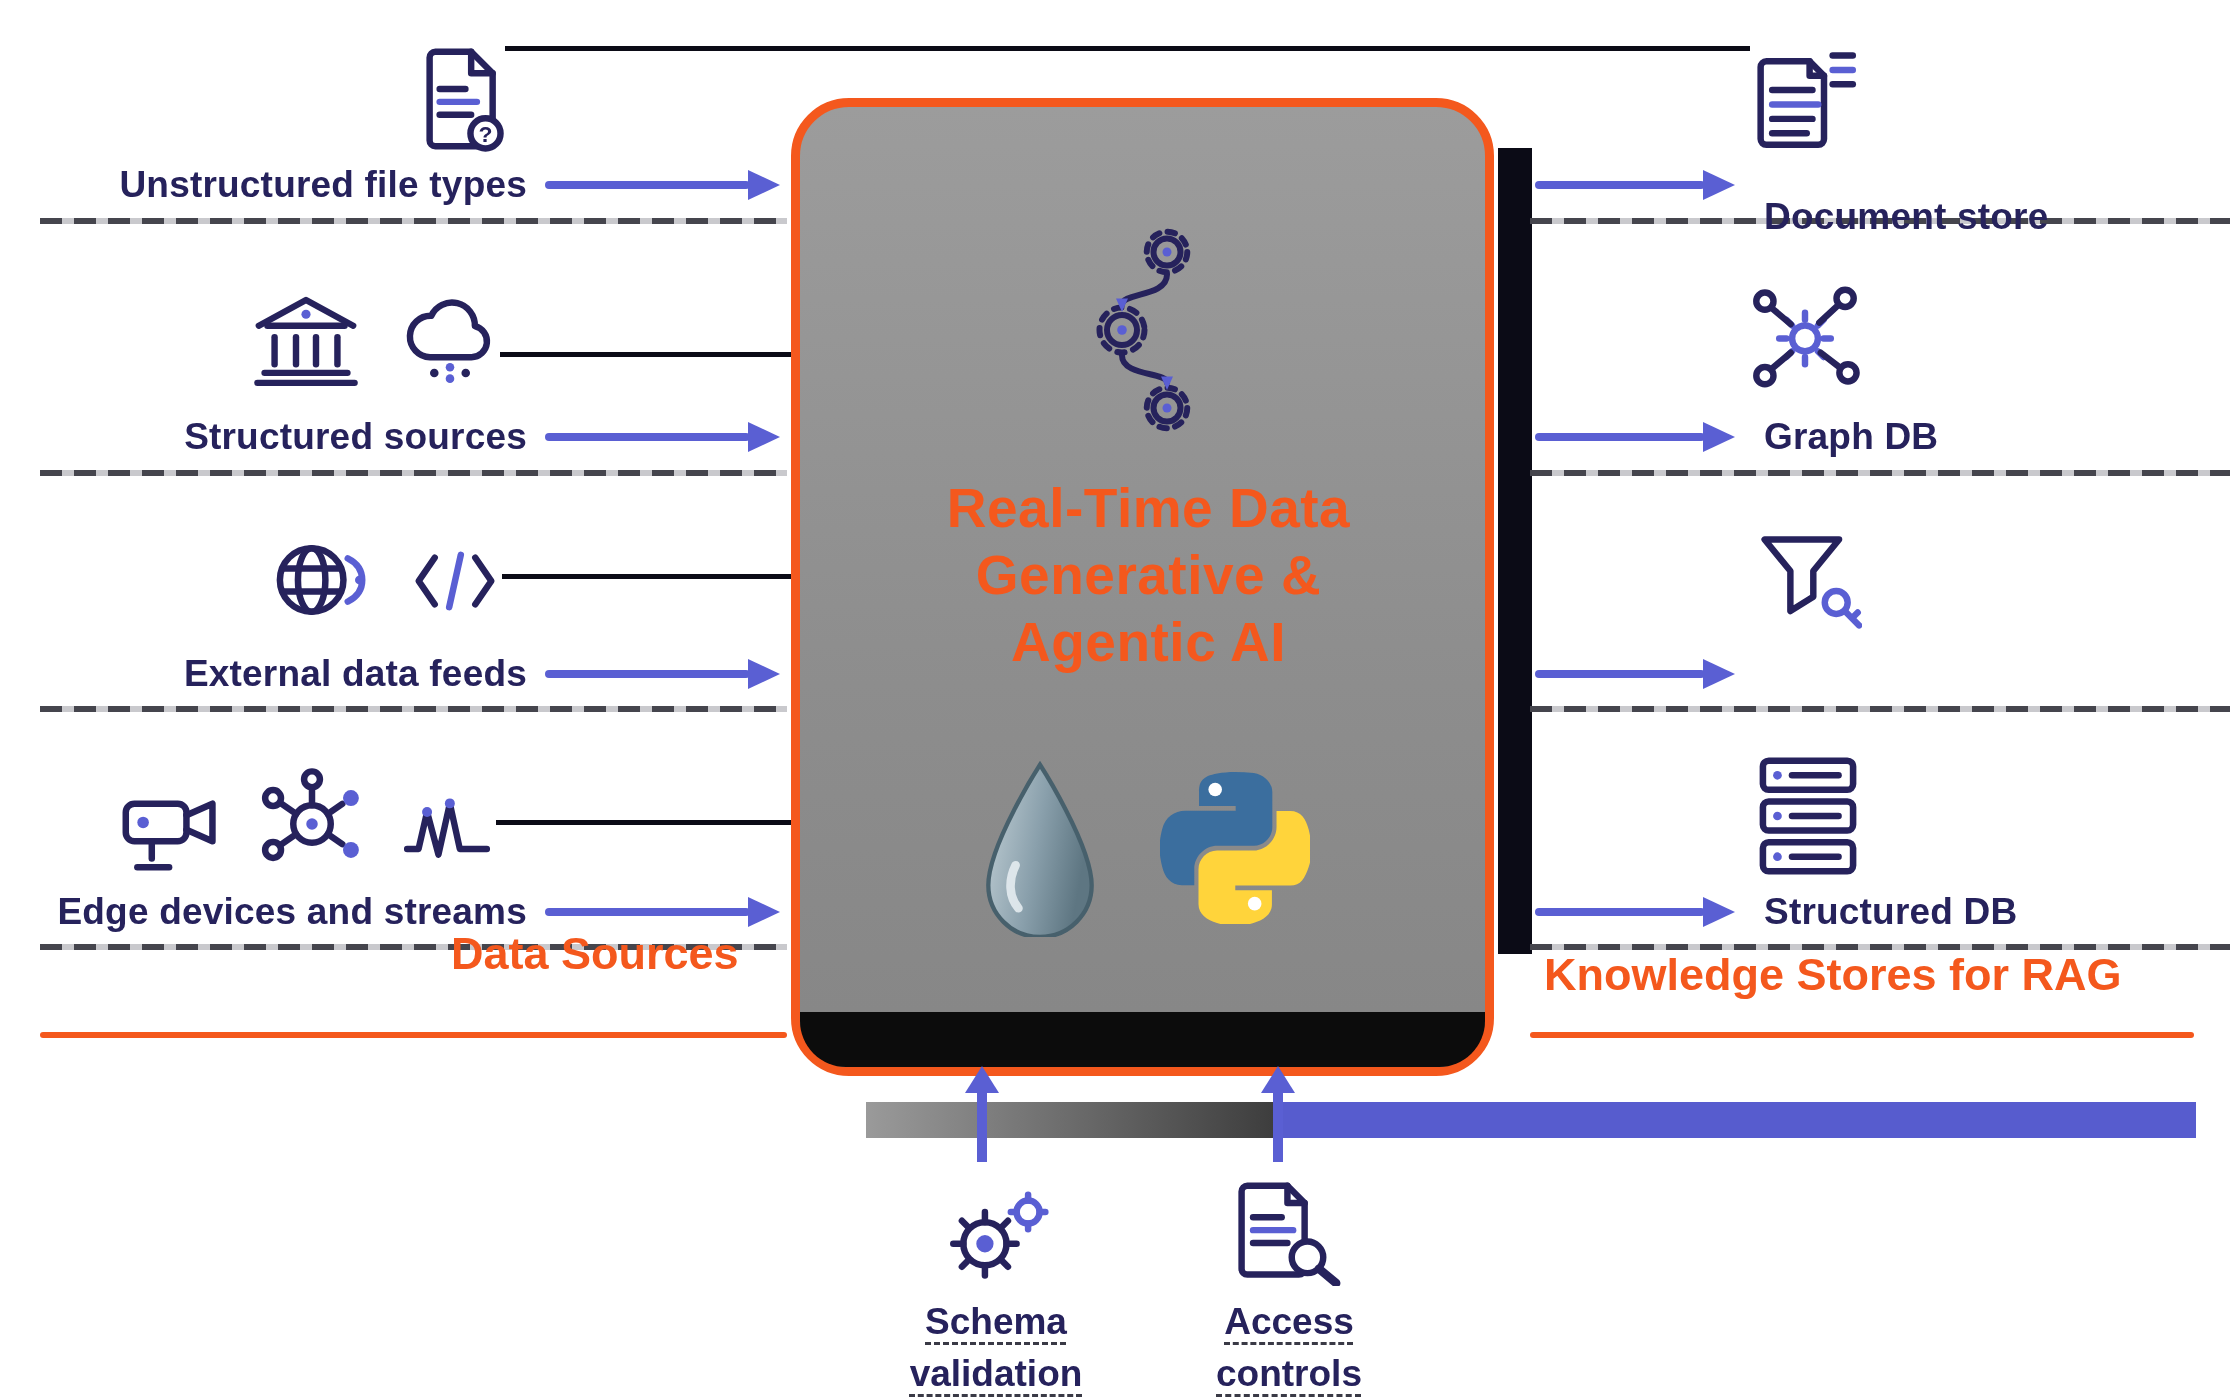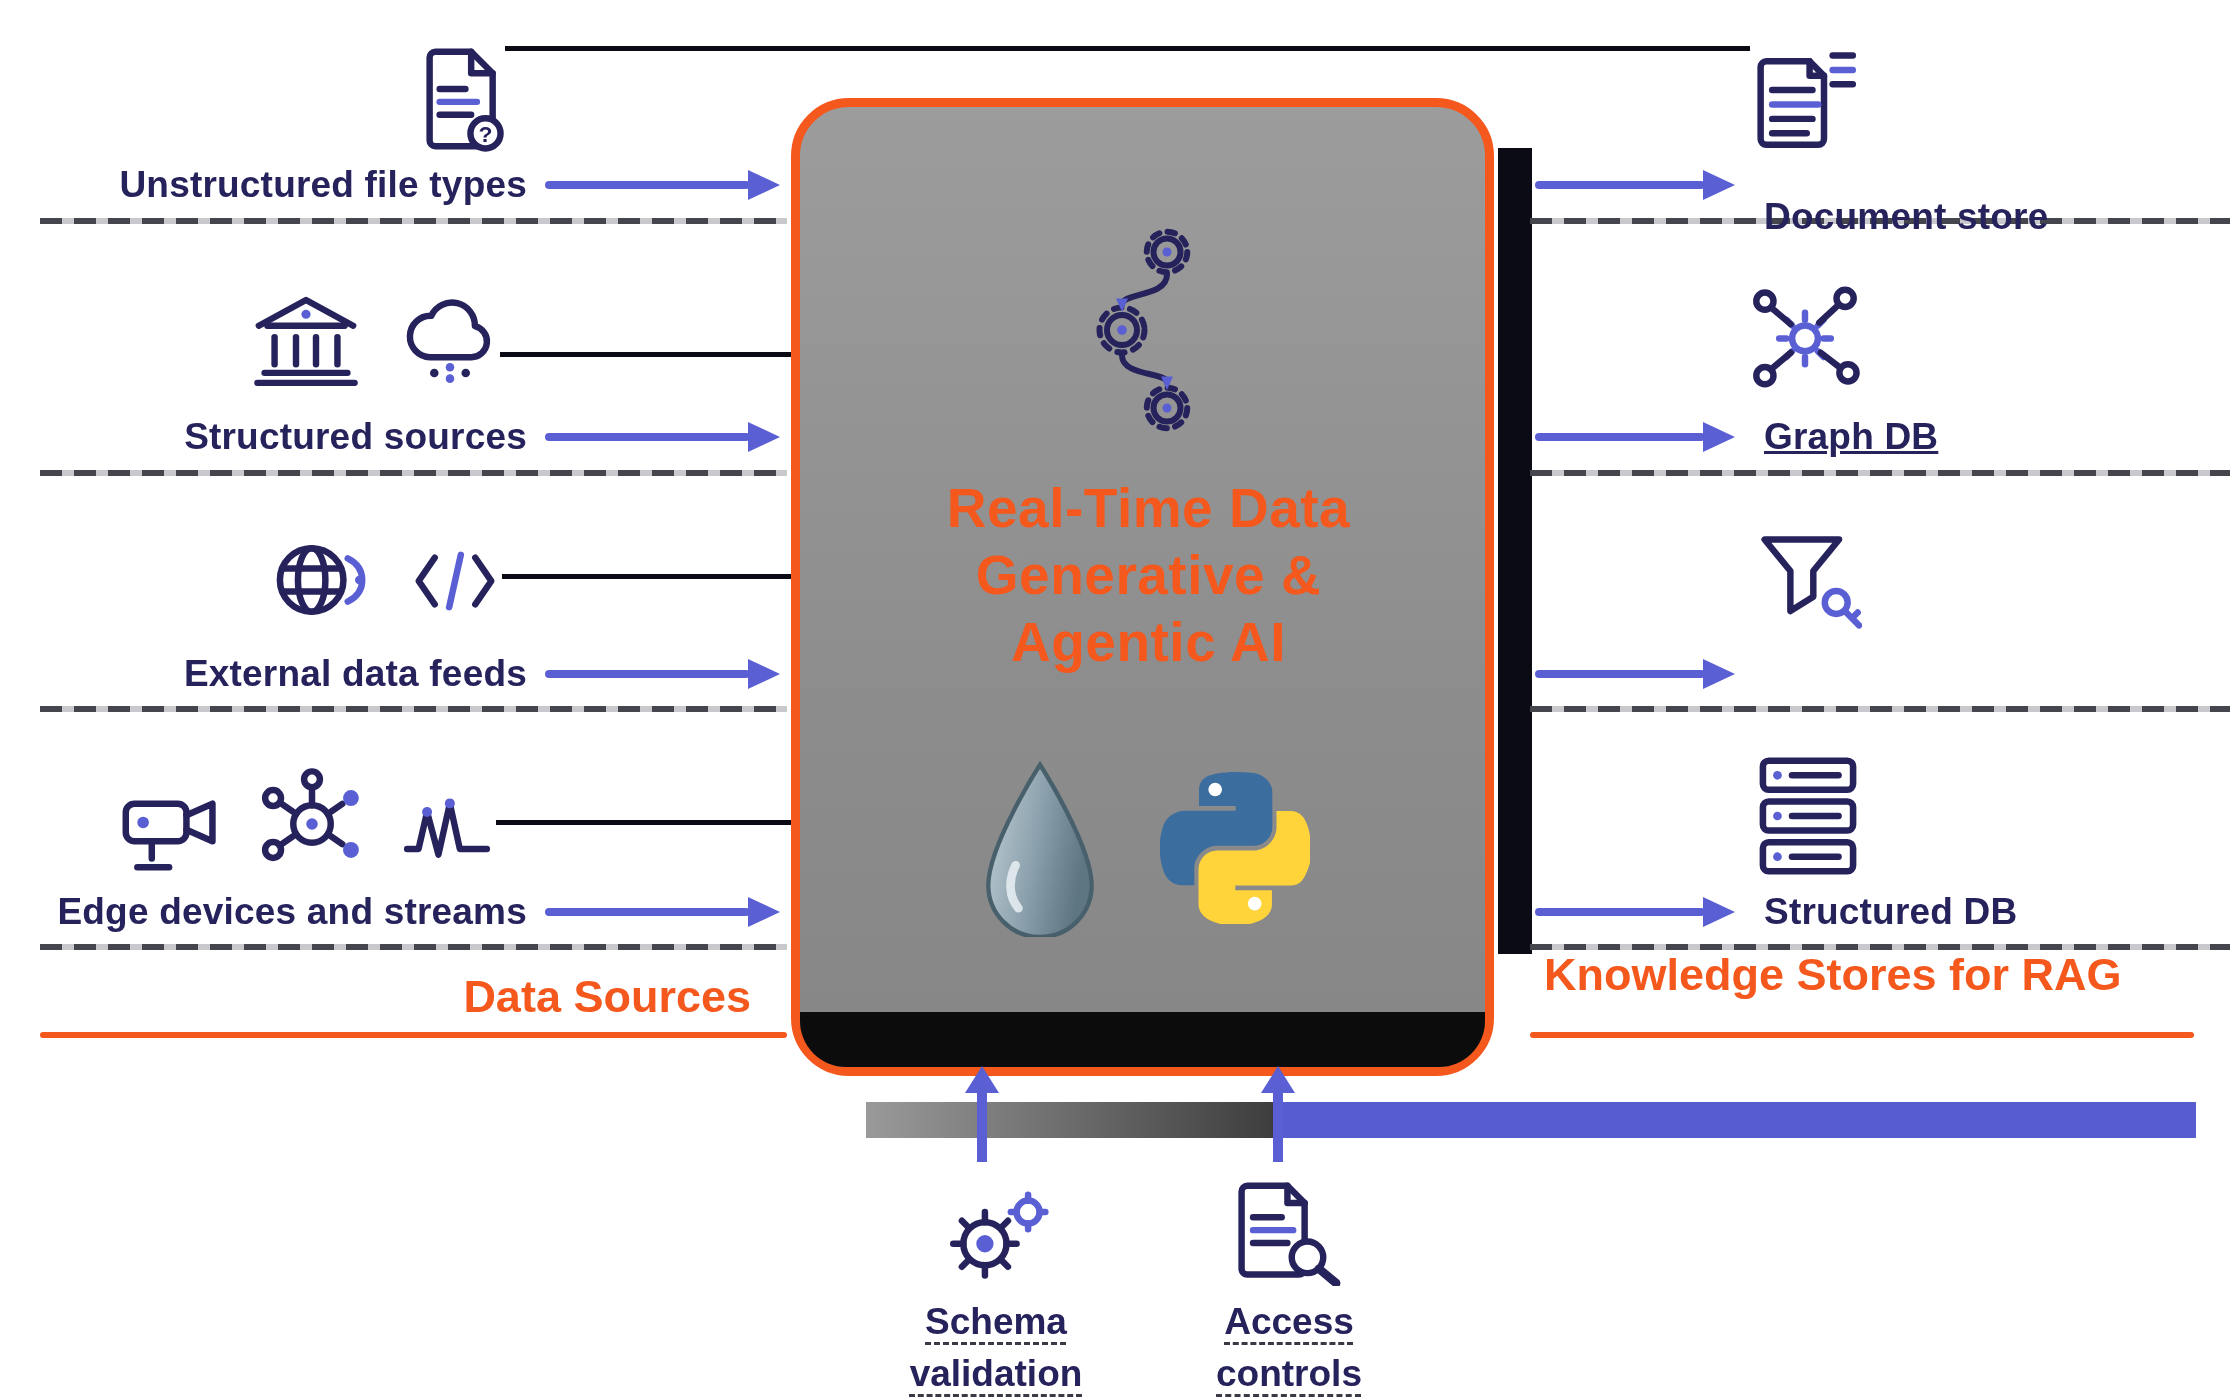--- a/index.html
+++ b/index.html
@@ -147,21 +147,21 @@
     <svg width="90" height="74" viewBox="0 0 62 52" fill="none" stroke="#26225c" stroke-width="4.5" stroke-linecap="round" stroke-linejoin="round">
       <polyline points="3,40 11,40 17,14 25,44 33,8 40,40 48,40 59,40"></polyline>
       <circle cx="33" cy="8" r="3.5" fill="#5a5fd3" stroke="none"></circle>
       <circle cx="17" cy="14" r="3.5" fill="#5a5fd3" stroke="none"></circle>
     </svg>
   </div>
   <div class="abs row-label left-label" style="left:40px; top:888px; width:487px; z-index:3;">Edge devices and streams</div>
   <div class="abs arrow-right" style="left:545px; top:908px; width:205px;"></div>
   <div class="abs divider" style="left:40px; top:944px; width:747px;"></div>
 
-  <div class="abs section-title" style="left:451px; top:972px; width:300px; text-align:right; z-index:3;">Data Sources</div>
+  <div class="abs section-title" style="left:451px; top:929px; width:300px; z-index:3;">Data Sources</div>
   <div class="abs orange-line" style="left:40px; top:1032px; width:747px;"></div>
 
   <div class="abs center-box" style="left:791px; top:98px; width:703px; height:978px;">
     <div style="position:absolute; left:50%; transform:translateX(-50%); top:118px;">
       <svg width="150" height="210" viewBox="0 0 100 140" fill="none" stroke="#26225c" stroke-width="4" stroke-linecap="round" stroke-linejoin="round">
         <circle cx="66" cy="18" r="9"></circle>
           <circle cx="66" cy="18" r="13.5" stroke-dasharray="5 5.6"></circle>
           <circle cx="66" cy="18" r="3" fill="#5a5fd3" stroke="none"></circle>
         <circle cx="36" cy="70" r="10"></circle>
           <circle cx="36" cy="70" r="15" stroke-dasharray="5 5.8"></circle>
@@ -241,21 +241,21 @@
       <circle cx="66" cy="10" r="6"></circle>
       <circle cx="68" cy="62" r="6"></circle>
       <circle cx="10" cy="64" r="6"></circle>
       <line x1="15" y1="17" x2="28" y2="28"></line>
       <line x1="61" y1="15" x2="48" y2="27"></line>
       <line x1="62" y1="58" x2="49" y2="48"></line>
       <line x1="15" y1="59" x2="28" y2="48"></line>
     </svg>
   </div>
   <div class="abs arrow-right" style="left:1535px; top:433px; width:170px;"></div>
-  <div class="abs row-label right-label" style="left:1764px; top:413px; width:460px; z-index:3;text-decoration:underline;">Graph DB</div>
+  <div class="abs row-label right-label" style="left:1764px; top:413px; width:460px; z-index:3;">Graph DB</div>
   <div class="abs divider" style="left:1530px; top:470px; width:700px;"></div>
 
   <div class="abs" style="left:1756px; top:528px; z-index:3;">
     <svg width="106" height="106" viewBox="0 0 74 74" fill="none" stroke="#26225c" stroke-width="4.5" stroke-linecap="round" stroke-linejoin="round">
       <path d="M6 8h52L40 30v18l-16 10V30L6 8z"></path>
       <circle cx="56" cy="52" r="8" stroke="#5a5fd3"></circle>
       <path d="M62 58l10 10M68 62l3-3" stroke="#5a5fd3"></path>
     </svg>
   </div>
   <div class="abs arrow-right" style="left:1535px; top:670px; width:170px;"></div>

